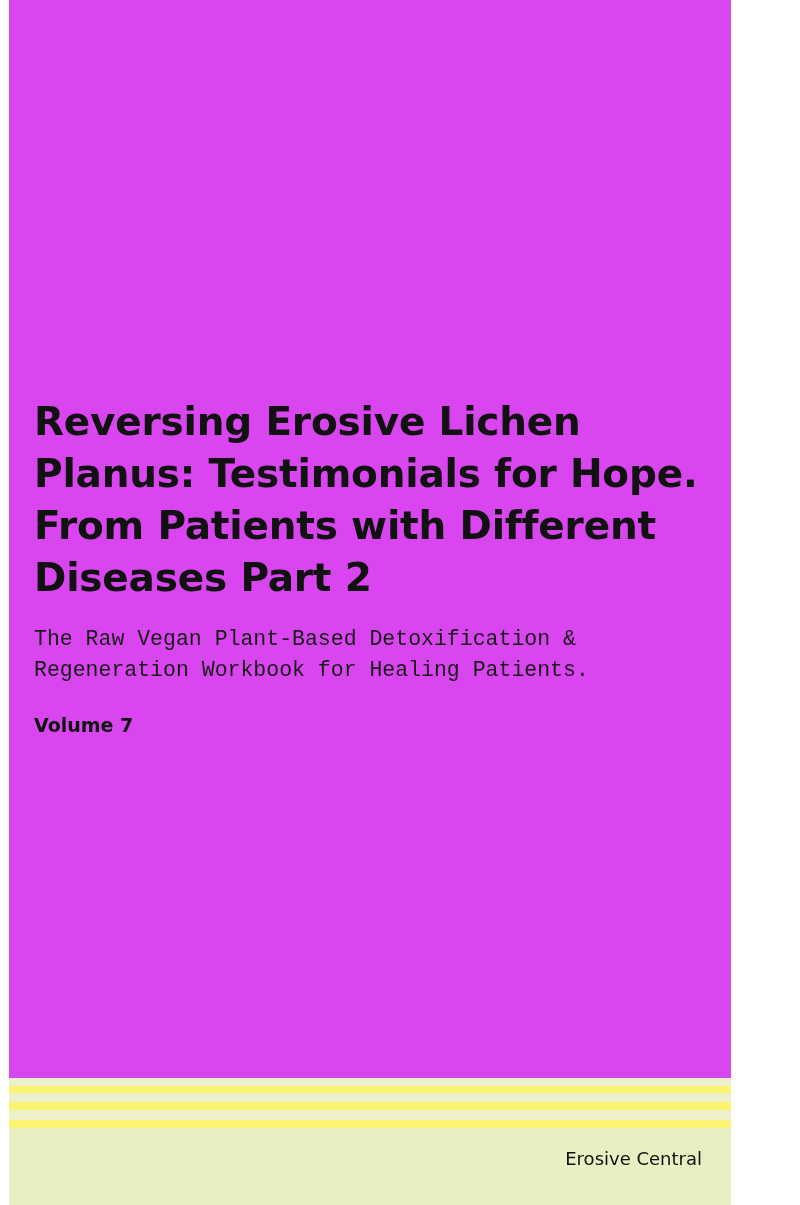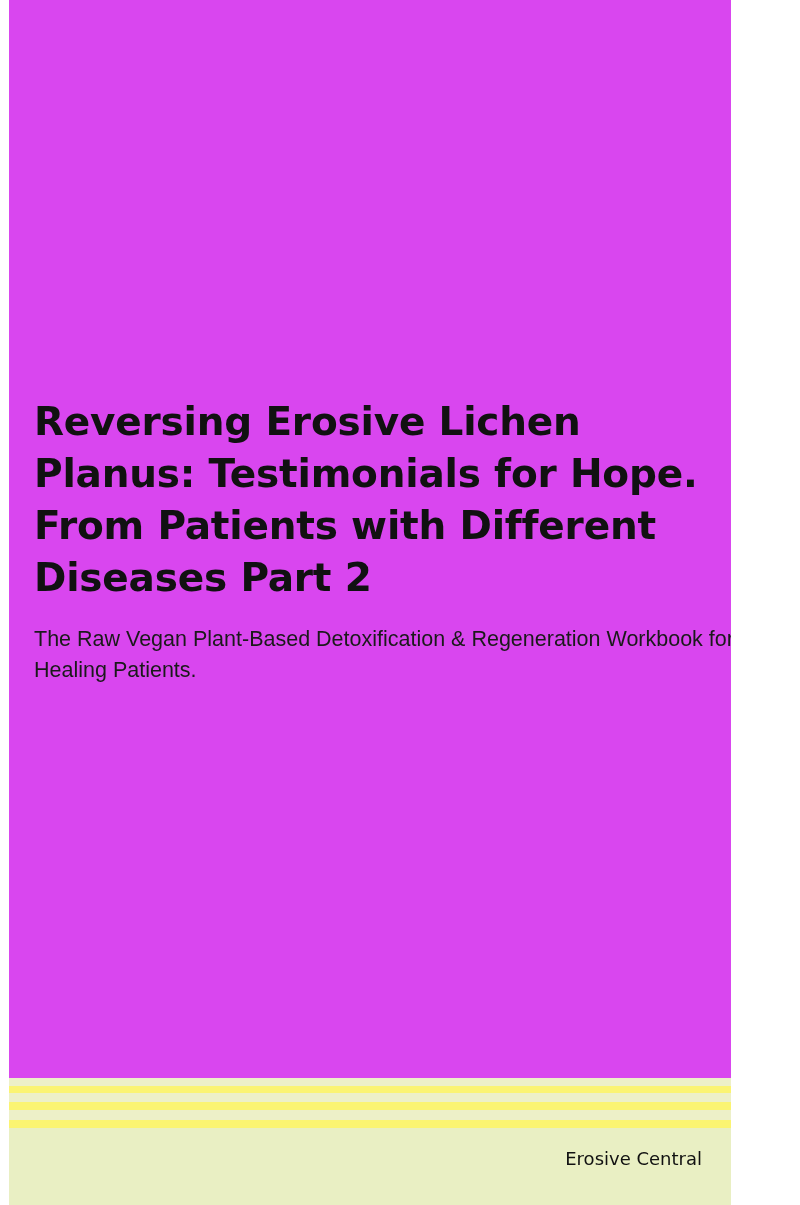--- a/index.html
+++ b/index.html
@@ -31,21 +31,21 @@
   .book-title {
     font-family: "DejaVu Sans", sans-serif;
     font-weight: bold;
     font-size: 39px;
     line-height: 52px;
     color: #111111;
     letter-spacing: -0.2px;
     margin: 0;
   }
   .book-subtitle {
-    font-family: Liberation Sans, sans-serif;
+    font-family: Liberation Mono, monospace;
     font-size: 21.5px;
     line-height: 31px;
     color: #1a1a1a;
     margin: 20px 0 16px 0;
   }
   .volume {
     font-family: "DejaVu Sans", sans-serif;
     font-weight: bold;
     font-size: 19px;
     color: #111111;
@@ -99,20 +99,21 @@
 <body>
 
 <div class="edge-left"></div>
 <div class="edge-right"></div>
 
 <div class="cover">
 
   <div class="title-block">
     <h1 class="book-title">Reversing Erosive Lichen Planus: Testimonials for Hope. From Patients with Different Diseases Part 2</h1>
     <p class="book-subtitle">The Raw Vegan Plant-Based Detoxification &amp; Regeneration Workbook for Healing Patients.</p>
+    <p class="volume">Volume 7</p>
   </div>
 
   <div class="stripes">
     <div class="stripe s1"></div>
     <div class="stripe s2"></div>
     <div class="stripe s3"></div>
     <div class="stripe s4"></div>
     <div class="stripe s5"></div>
     <div class="stripe s6"></div>
     <div class="stripe s7"></div>

